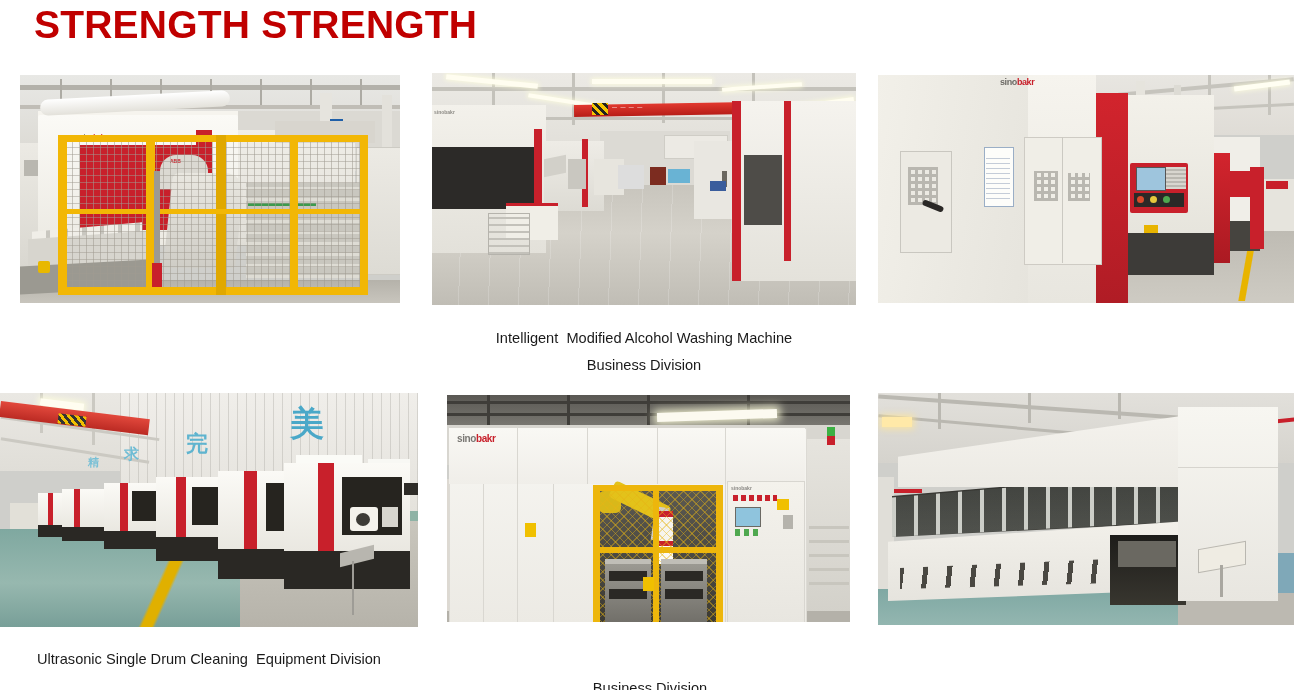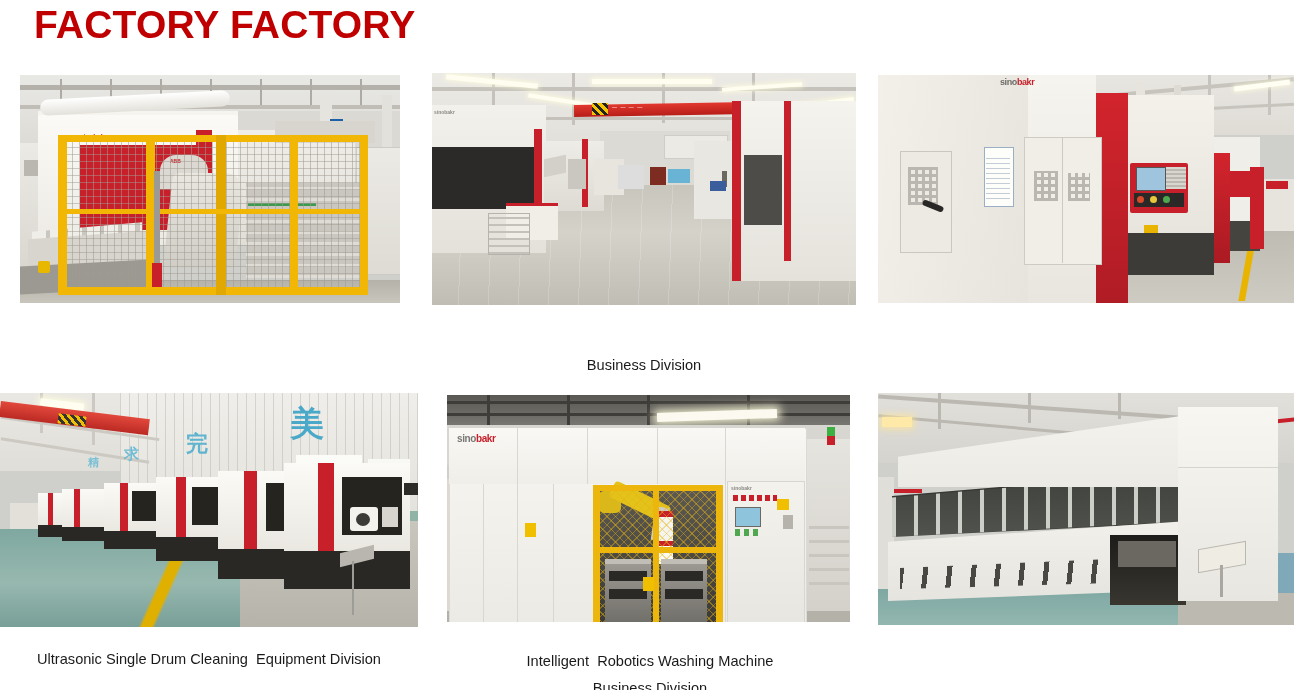--- a/index.html
+++ b/index.html
@@ -270,21 +270,21 @@
   #ph6 .lecternleg{left:342px;top:172px;width:3px;height:32px;background:#a9a7a0;}
   #ph6 .bluewall{left:380px;top:160px;width:36px;height:40px;background:#7fa8b8;}
   #ph6 .pipeR{left:392px;top:20px;width:5px;height:90px;background:#d5d3cc;}
   #ph6 .leftbg{left:0;top:84px;width:16px;height:112px;background:#e0ded8;}
 </style>
 </head>
 <body>
 
 <div class="page">
 
-  <div class="page-title">FACTORY FACTORY</div>
+  <div class="page-title">STRENGTH STRENGTH</div>
 
 
   <div class="photo" id="ph1">
     <div class="layer sky"></div>
     <div class="layer roofbeam"></div>
     <div class="layer roofbeam2"></div>
     <div class="layer trussbar" style="left:40px"></div>
     <div class="layer trussbar" style="left:90px"></div>
     <div class="layer trussbar" style="left:140px"></div>
     <div class="layer trussbar" style="left:190px"></div>
@@ -368,21 +368,21 @@
     <div class="layer bench"></div>
     <div class="layer cart"></div>
     <div class="layer rmach2"></div>
     <div class="layer person"></div>
     <div class="layer cart2"></div>
     <div class="layer rmach"></div>
     <div class="layer rred1"></div>
     <div class="layer rdark"></div>
     <div class="layer rred2"></div>
   </div>
-  <div class="cap" id="cap2"><br><span>Business Division</span></div>
+  <div class="cap" id="cap2"><span>Intelligent  Modified Alcohol Washing Machine</span><br><span>Business Division</span></div>
 
   <div class="photo" id="ph3">
     <div class="layer roof"></div>
     <div class="layer rafter" style="left:240px;top:10px;width:176px;height:4px;transform:rotate(-5deg)"></div>
     <div class="layer rafter" style="left:250px;top:32px;width:166px;height:3px;transform:rotate(-3deg)"></div>
     <div class="layer rafter" style="left:330px;top:0;width:3px;height:46px"></div>
     <div class="layer rafter" style="left:390px;top:0;width:3px;height:40px"></div>
     <div class="layer tube" style="left:356px;top:8px;width:56px;height:5px;transform:rotate(-7deg)"></div>
     <div class="layer floor"></div>
     <div class="layer yline"></div>
@@ -532,21 +532,21 @@
     <div class="layer cartslot" style="left:218px;top:194px;width:38px;height:10px"></div>
     <div class="layer ylabel" style="left:196px;top:182px;width:11px;height:14px"></div>
     <div class="layer ctrl"></div>
     <div class="layer ctrlbrand"><span>sino</span><span>bakr</span></div>
     <div class="layer leds"></div>
     <div class="layer hmi"></div>
     <div class="layer hmibtn"></div>
     <div class="layer warnY"></div>
     <div class="layer knob"></div>
   </div>
-  <div class="cap" id="cap5"><span>Intelligent  Robotics Washing Machine</span><br><span>Business Division</span></div>
+  <div class="cap" id="cap5"><br><span>Business Division</span></div>
 
   <div class="photo" id="ph6">
     <div class="layer roof"></div>
     <div class="layer rafter" style="left:0;top:12px;width:300px;height:4px;transform:rotate(4deg)"></div>
     <div class="layer rafter" style="left:0;top:34px;width:290px;height:3px;transform:rotate(5deg)"></div>
     <div class="layer rafter" style="left:60px;top:0;width:3px;height:36px"></div>
     <div class="layer rafter" style="left:150px;top:0;width:3px;height:30px"></div>
     <div class="layer rafter" style="left:240px;top:0;width:3px;height:26px"></div>
     <div class="layer redrail"></div>
     <div class="layer lamp"></div>

